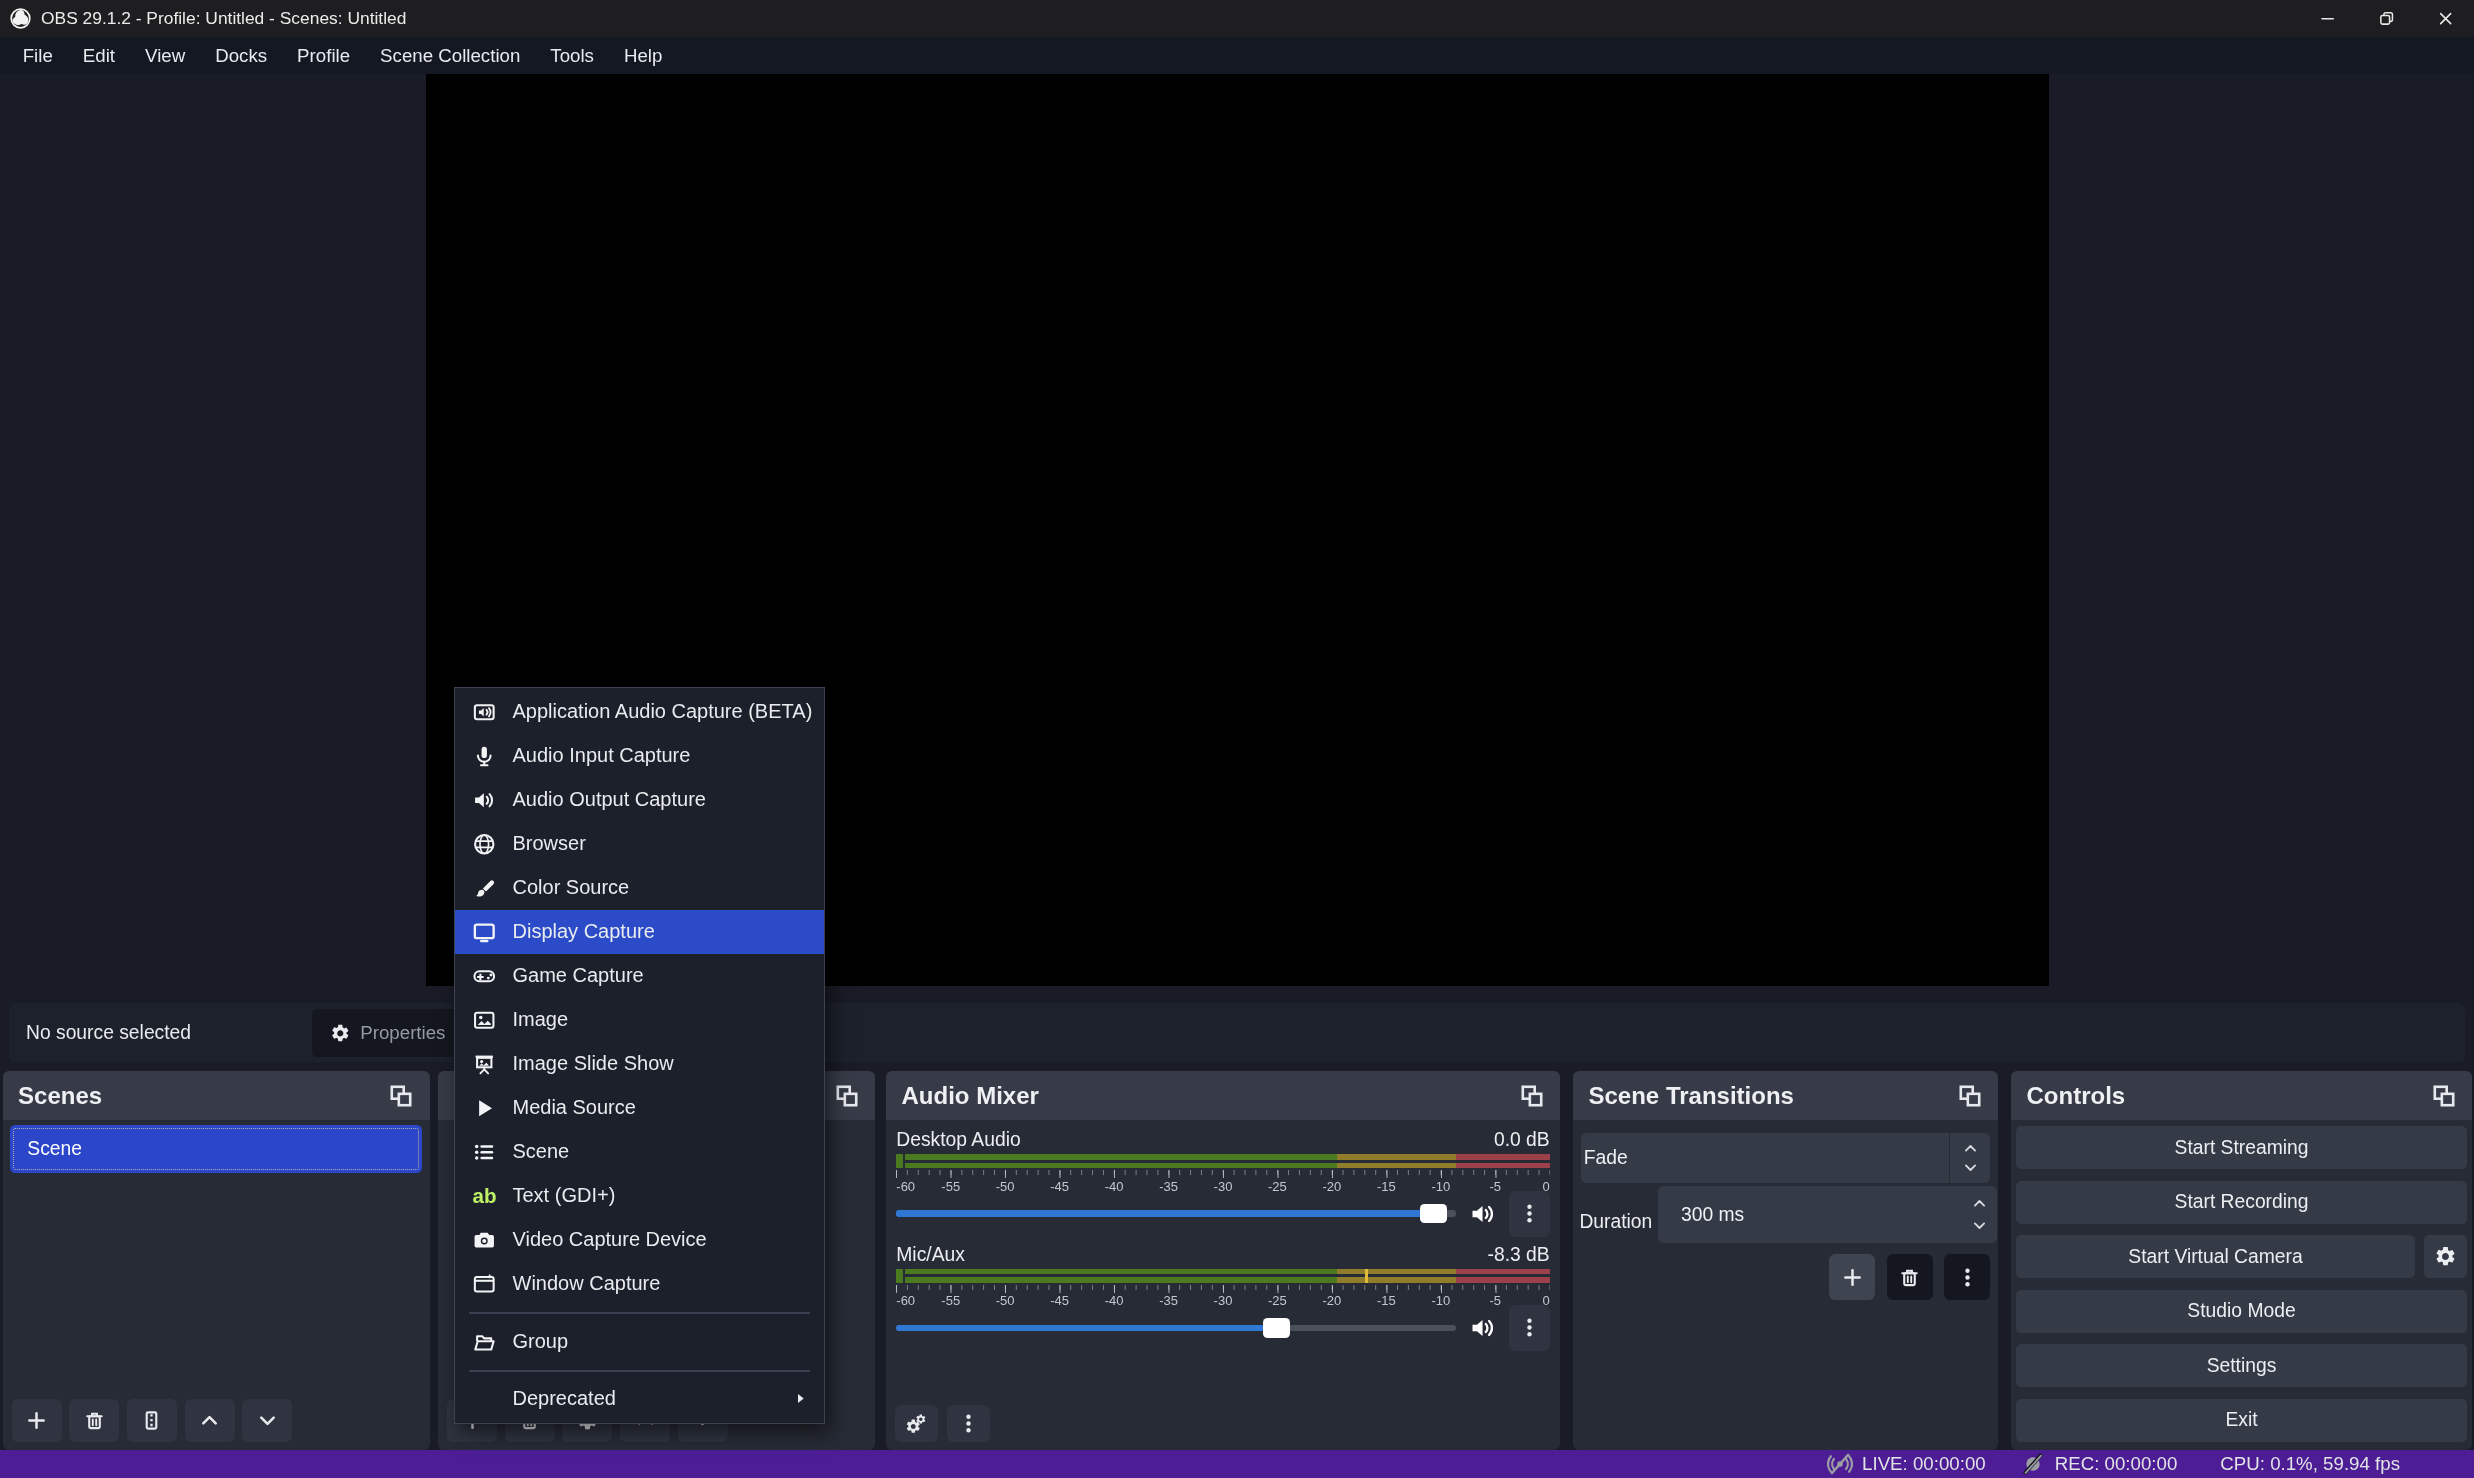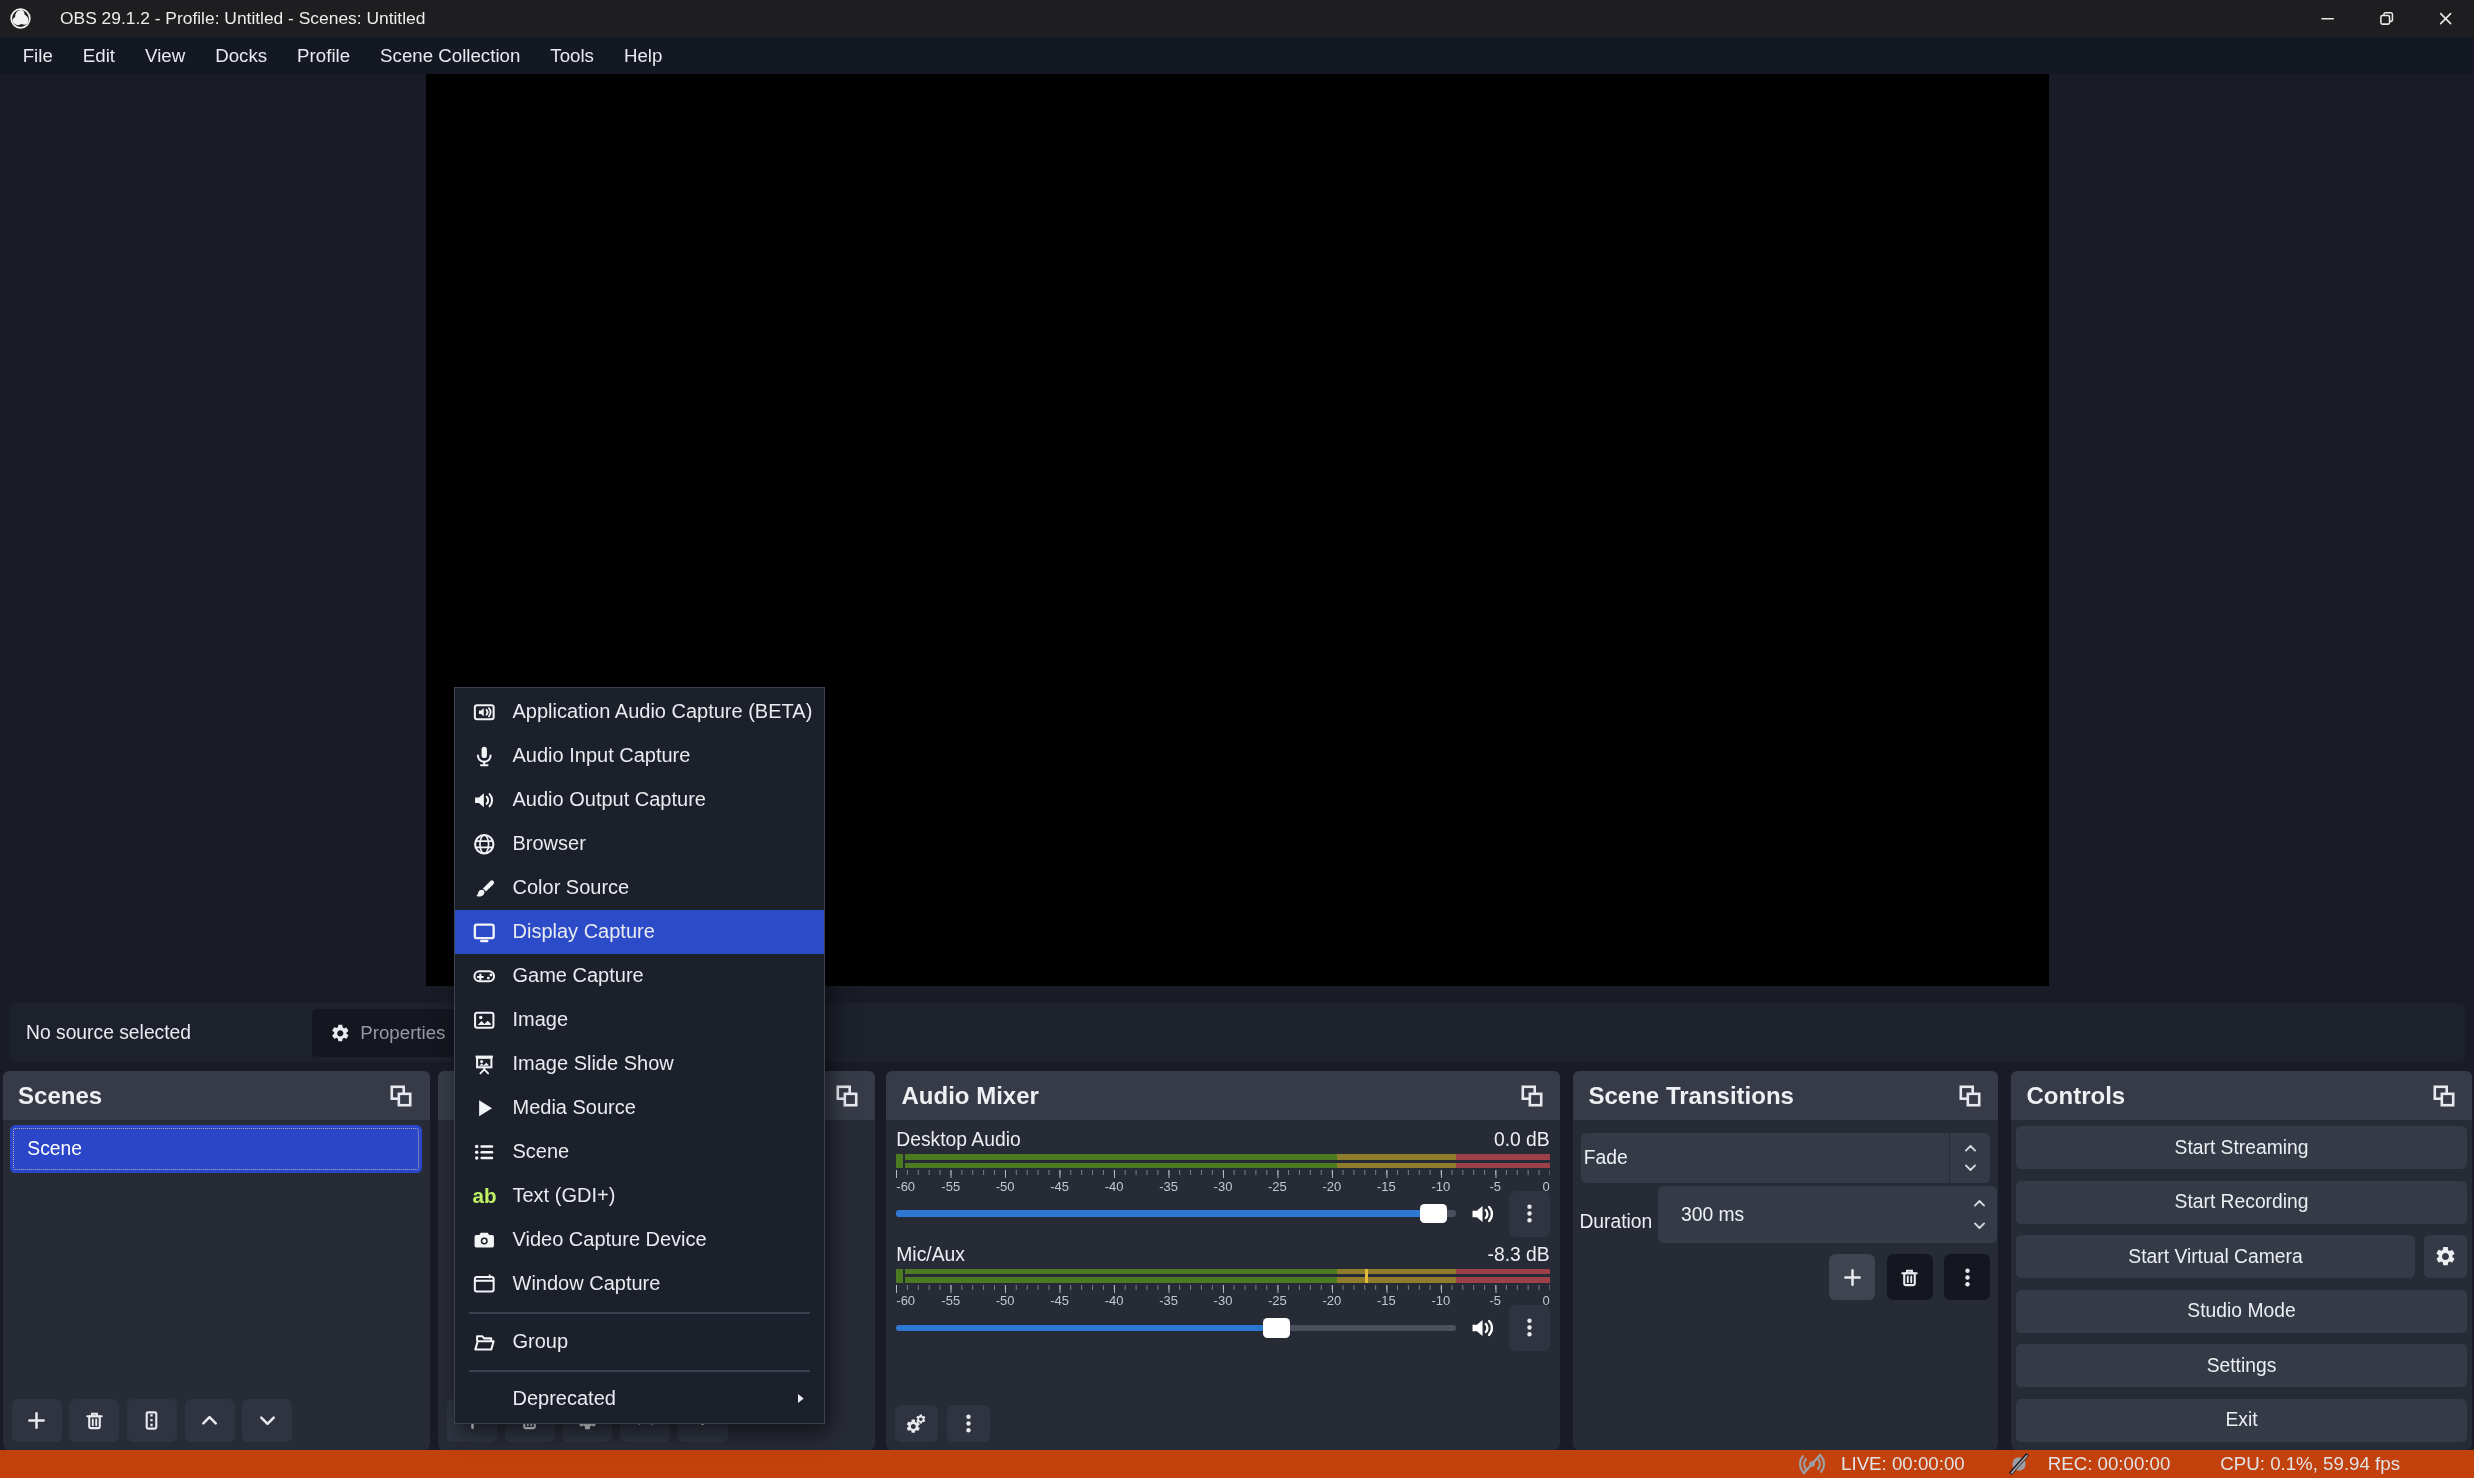--- a/index.html
+++ b/index.html
@@ -3,21 +3,21 @@
 <meta charset="utf-8">
 <style>
   html,body{margin:0;padding:0;background:#0c0e14;}
   #app{position:relative;width:2475px;height:1478px;background:#191c26;
        font-family:"Liberation Sans",sans-serif;color:#e8eaed;overflow:hidden;}
   .svgi{display:inline-flex;align-items:center;justify-content:center;}
   .svgi svg{display:block;}
 
   
   .titlebar{position:absolute;left:0;top:0;right:0;height:37px;background:#1e1e20;
-            display:flex;align-items:center;padding:0 0 0 9px;gap:19px;}
+            display:flex;align-items:center;padding:0 0 0 9px;}
   .logo svg{width:23px;height:23px;color:#f2f2f2;}
   .title-text{font-size:17.4px;color:#ececec;margin-left:9px;}
   .winbtns{margin-left:auto;display:flex;height:100%;}
   .winbtn{width:59px;height:100%;display:flex;align-items:center;justify-content:center;color:#e8e8e8;}
   .winbtn svg{width:19.3px;height:19.3px;}
 
   
   .menubar{position:absolute;left:0;top:37px;right:0;height:37px;background:#141823;
            display:flex;align-items:center;padding-left:7.7px;}
   .menubar-item{font-size:18.7px;color:#e8eaee;padding:0 15px;height:100%;display:flex;align-items:center;}
@@ -108,23 +108,23 @@
   
   #controls-panel{left:2011px;width:461px;}
   .controls-body{position:absolute;left:5.2px;right:5.2px;top:55px;display:flex;flex-direction:column;gap:11.6px;}
   .ctl-row{display:flex;gap:9px;}
   .ctl-btn{flex:1;height:43px;background:#343a46;border-radius:5.2px;display:flex;align-items:center;
            justify-content:center;font-size:19.3px;color:#eceef1;}
   .ctl-gear{flex:0 0 43px;width:43px;color:#eceef1;}
   .ctl-gear svg{width:23px;height:23px;}
 
   
-  .statusbar{position:absolute;left:0;right:0;bottom:0;height:28px;background:#c2410c;
+  .statusbar{position:absolute;left:0;right:0;bottom:0;height:28px;background:#4c1d95;
              display:flex;align-items:center;justify-content:flex-end;padding-right:75px;
-             font-size:18.7px;color:#e2e3e6;gap:7px;}
+             font-size:18.7px;color:#e2e3e6;}
   .sb-icon{color:#9c9ea3;margin-right:9px;}
   .sb-icon svg{width:26px;height:26px;}
   .sb-live{margin-right:34px;}
   .sb-rec{margin-right:43px;}
 
   
   .context-menu{position:absolute;left:454px;top:687px;width:371px;background:#1b202b;
                 border:0.6px solid #3c4250;box-shadow:5.2px 7.7px 19.3px rgba(0,0,0,.55);
                 padding:1.9px 0 3.9px 0;z-index:50;box-sizing:border-box;}
   .menu-item{height:44px;display:flex;align-items:center;padding:0 15.5px 0 15.5px;gap:14px;

